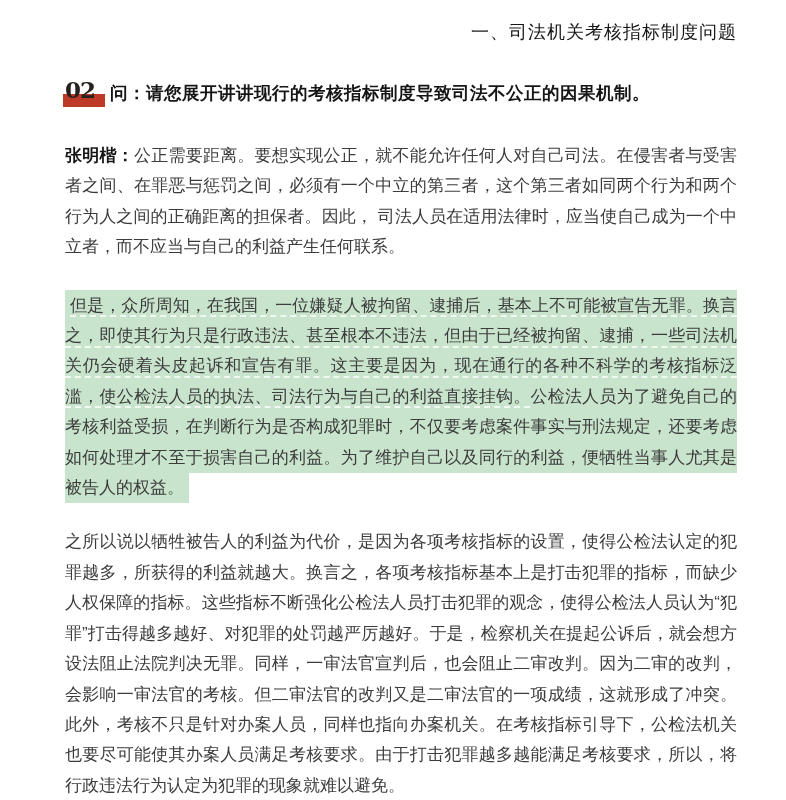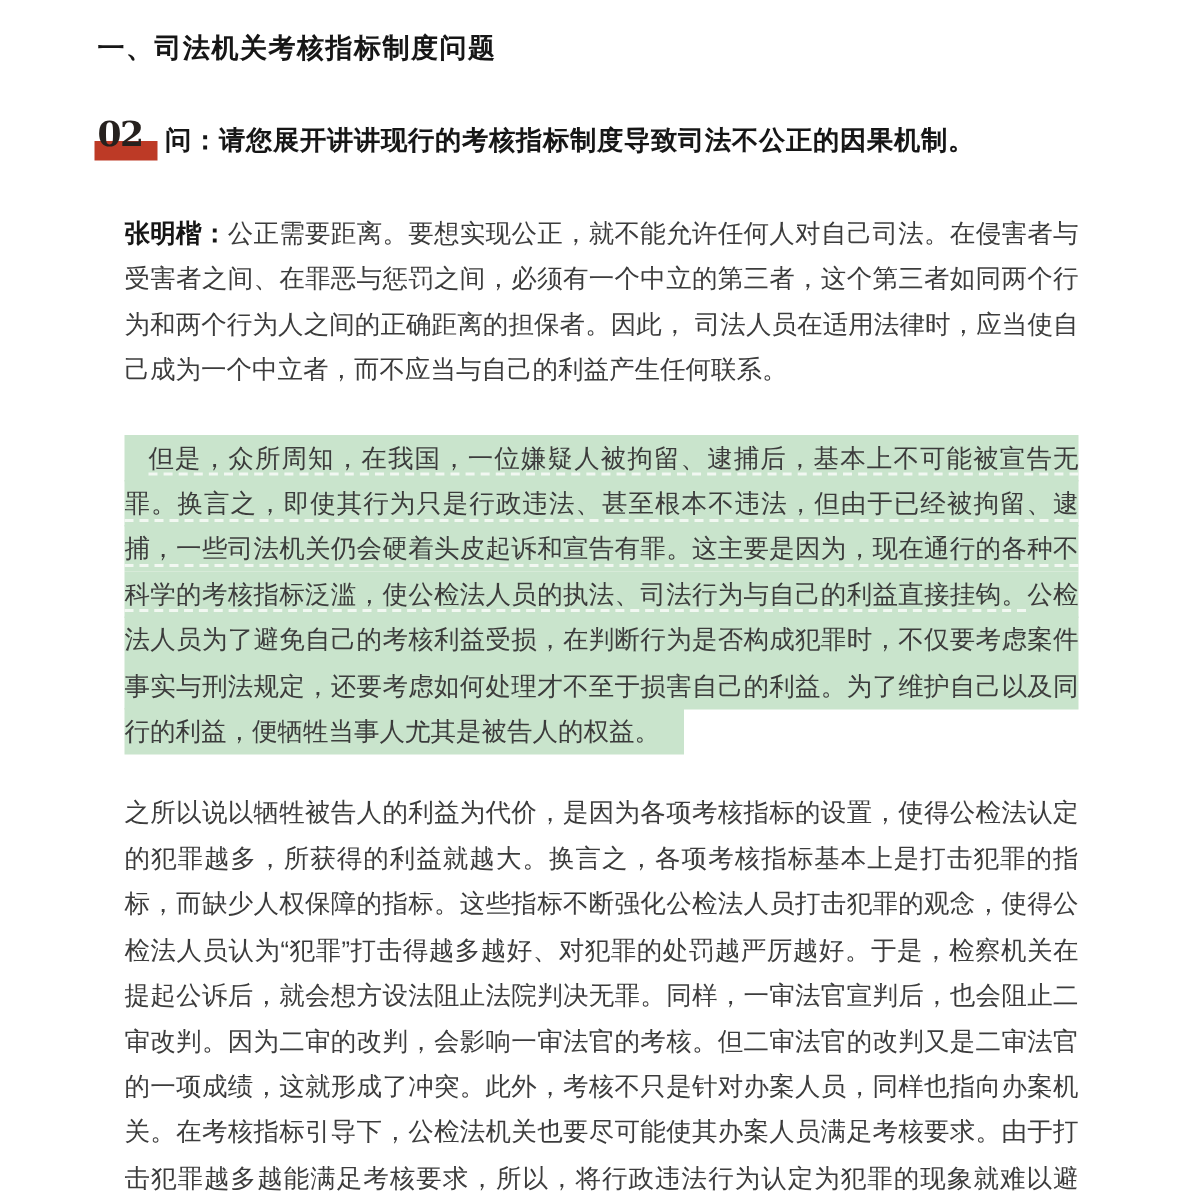--- a/index.html
+++ b/index.html
@@ -14,22 +14,22 @@
   body{
     width:786px;height:800px;overflow:hidden;background:#ffffff;
     font-family:"Liberation Sans","DejaVu Sans",sans-serif;
   }
   .page{
     width:786px;height:800px;
     padding:21px 49px 0 65px;
   }
   .section-title{
     margin:0;
-    font-size:18px;line-height:22px;font-weight:bold;
-    color:var(--ink);letter-spacing:1px;
+    font-size:18px;line-height:22px;font-weight:normal;
+    color:var(--ink);letter-spacing:1px;text-align:right;
   }
   .question-row{
     margin-top:30px;
     display:flex;align-items:flex-end;height:34px;
   }
   .q-num{
     position:relative;display:inline-block;
     width:42px;height:34px;flex:0 0 auto;
   }
   .q-num-bg{
@@ -43,32 +43,32 @@
     font-weight:bold;font-size:23px;line-height:34px;
     letter-spacing:-1px;color:#26211e;
   }
   .q-text{
     font-weight:bold;font-size:17.5px;line-height:22px;
     color:var(--ink);margin-left:3px;padding-bottom:3px;
     letter-spacing:0.5px;
     margin-top:45px;
   }
   .para{
-    margin:18px;
+    margin:0;
     font-size:17px;line-height:30.4px;
     color:var(--body-ink);
     text-align:justify;text-justify:inter-ideograph;
   }
   .para-first{margin-top:34px;}
   .para-highlight{margin-top:28px;}
   .para-last{margin-top:24px;}
   .speaker{color:var(--ink);font-weight:bold;}
   .hl{
     background:var(--hl-green);
-    padding:6px 16px;
+    padding:6px 5px;
     -webkit-box-decoration-break:slice;
   }
   .dashed{
     text-decoration:underline;
     text-decoration-style:dashed;
     text-decoration-color:var(--dash-white);
     text-decoration-thickness:1.5px;
     text-underline-offset:5px;
   }
 </style>

